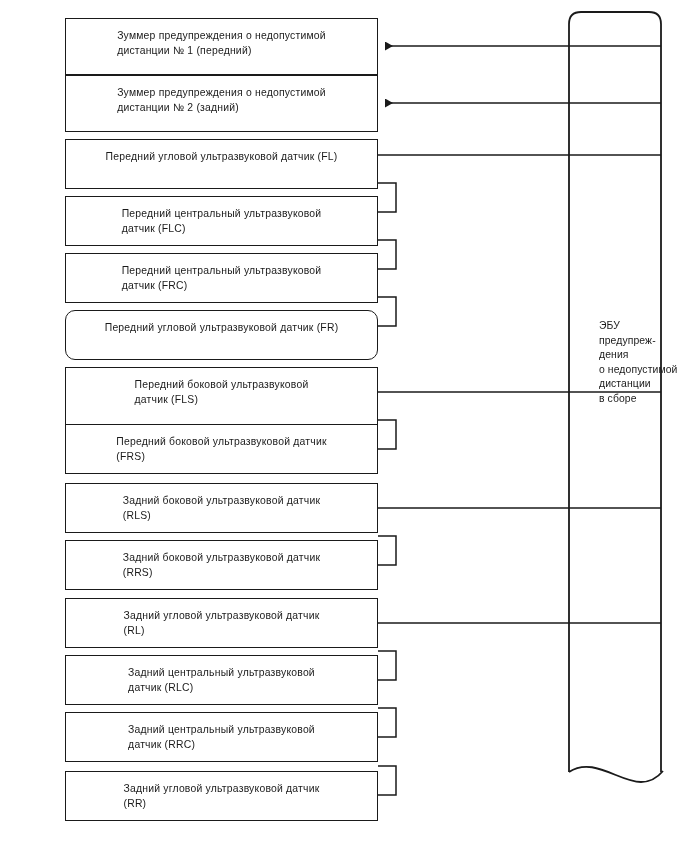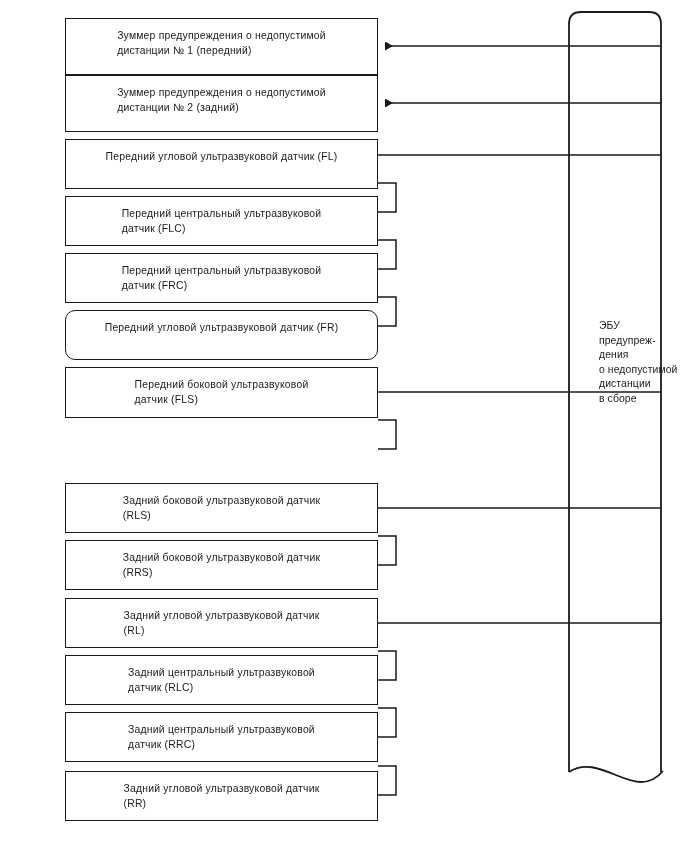--- a/index.html
+++ b/index.html
@@ -123,25 +123,29 @@
 
   <div class="node" style="left:52px; top:253px; width:313px; height:50px;">
     <span class="lbl">Передний центральный ультразвуковой
 датчик (FRC)</span>
   </div>
 
   <div class="node center" style="left:52px; top:310px; width:313px; height:50px;border-radius:10px;">
     <span class="lbl">Передний угловой ультразвуковой датчик (FR)</span>
   </div>
 
-  <div class="node" style="left:52px; top:367px; width:313px; height:51px;">
+  <div class="node" style="left:52px; top:367px; width:313px; height:66px;">
     <span class="lbl">Передний боковой ультразвуковой
 датчик (FLS)</span>
   </div>
 
+  <div class="node" style="left:52px; top:424px; width:313px; height:50px;">
+    <span class="lbl">Передний боковой ультразвуковой датчик
+(FRS)</span>
+  </div>
 
   <div class="node" style="left:52px; top:483px; width:313px; height:50px;">
     <span class="lbl">Задний боковой ультразвуковой датчик
 (RLS)</span>
   </div>
 
   <div class="node" style="left:52px; top:540px; width:313px; height:50px;">
     <span class="lbl">Задний боковой ультразвуковой датчик
 (RRS)</span>
   </div>

